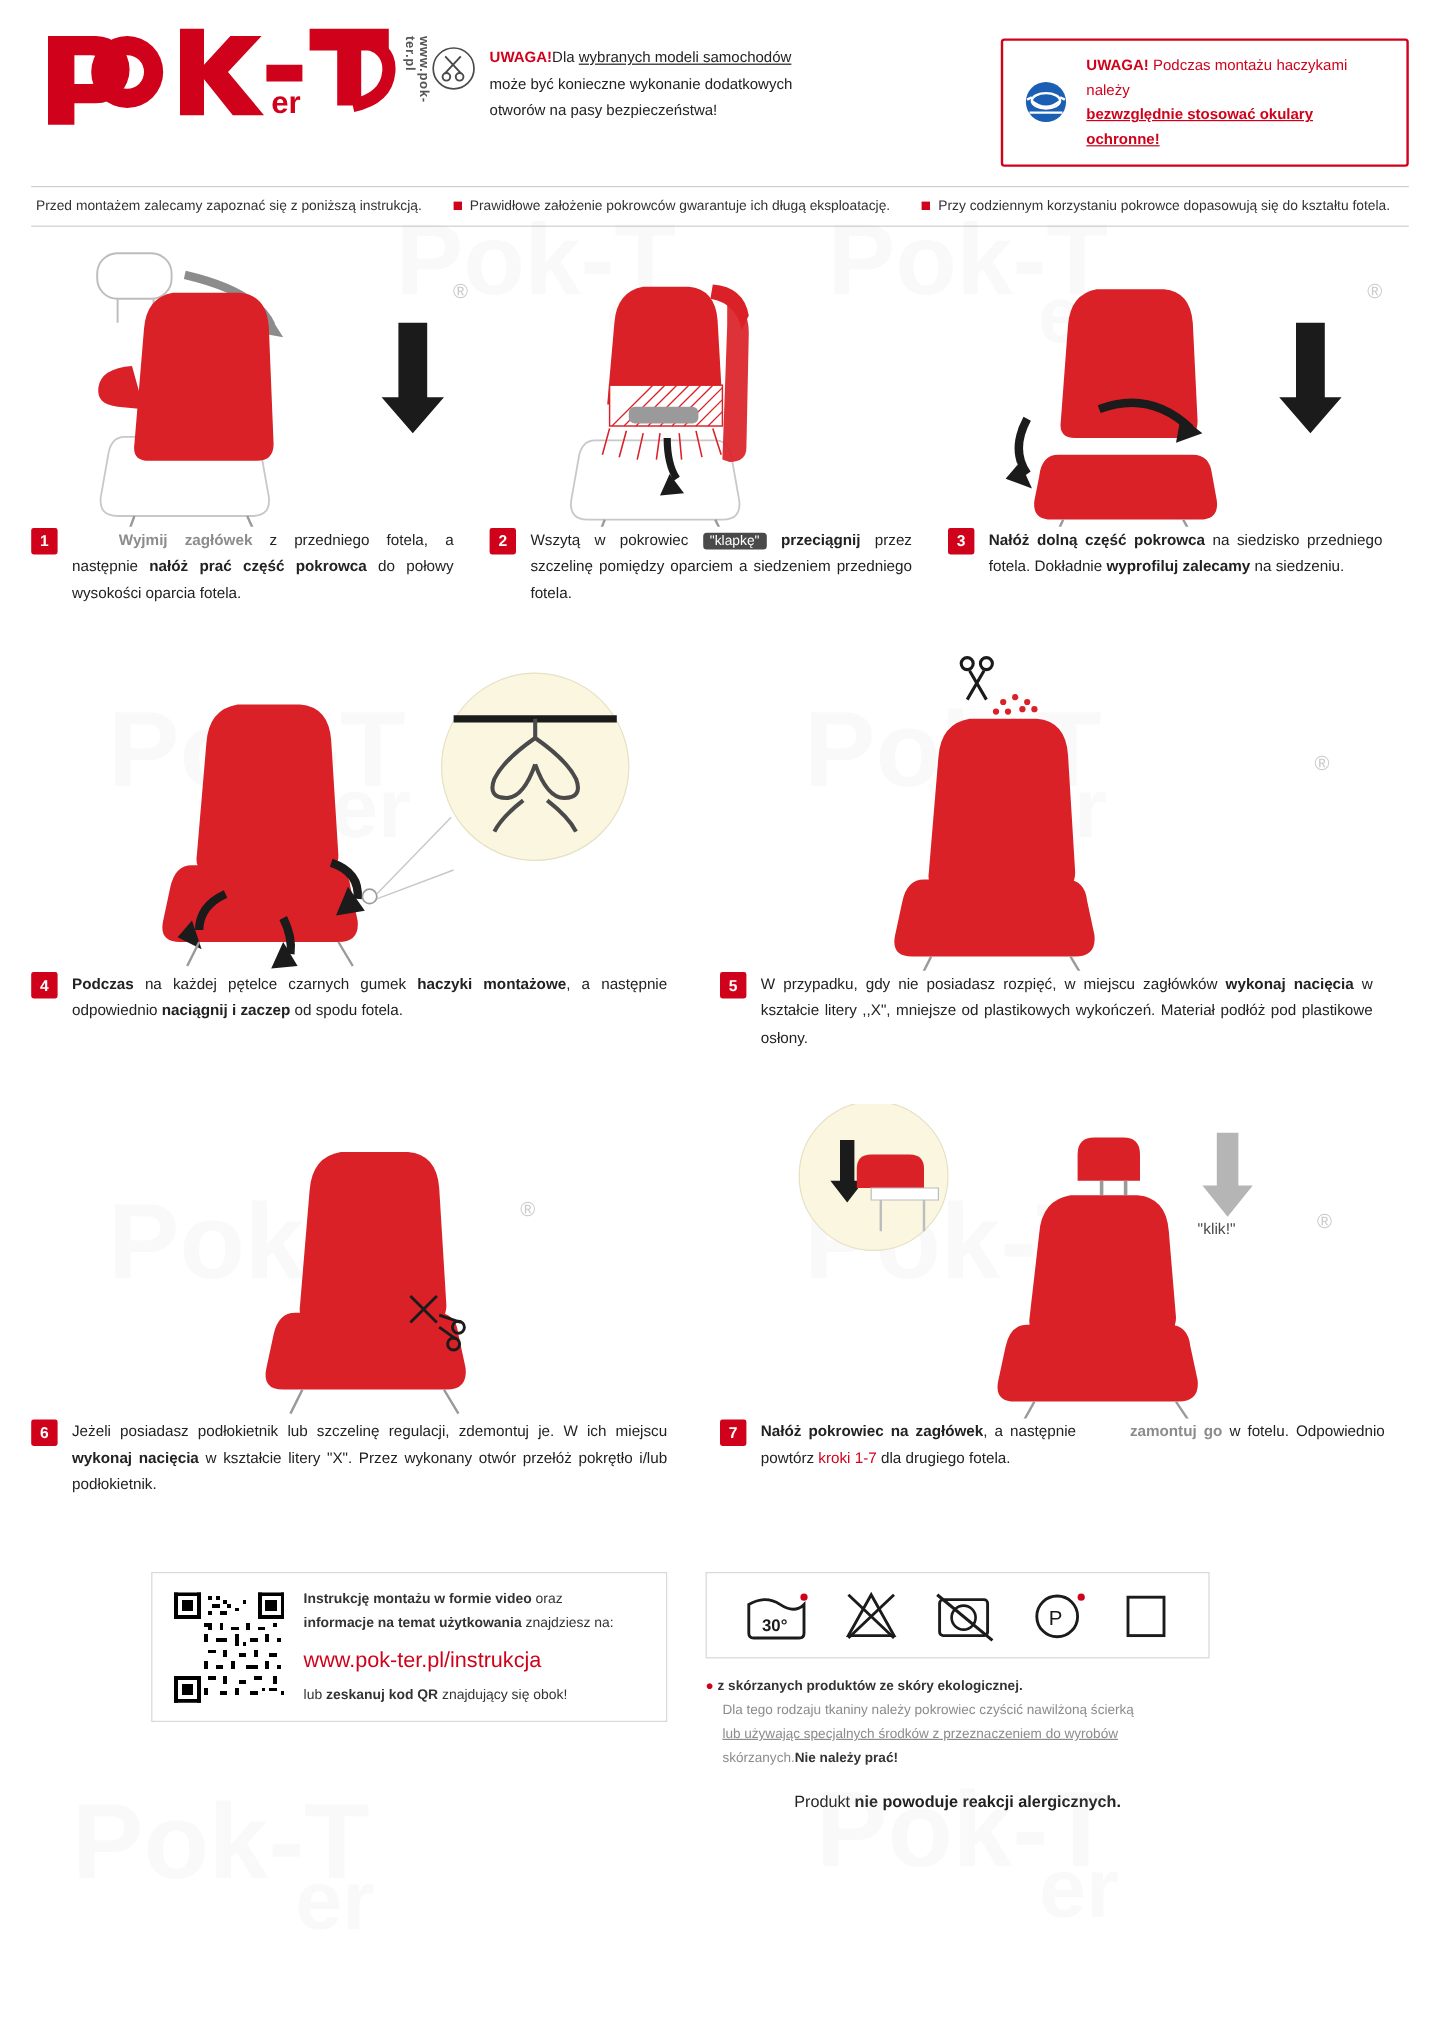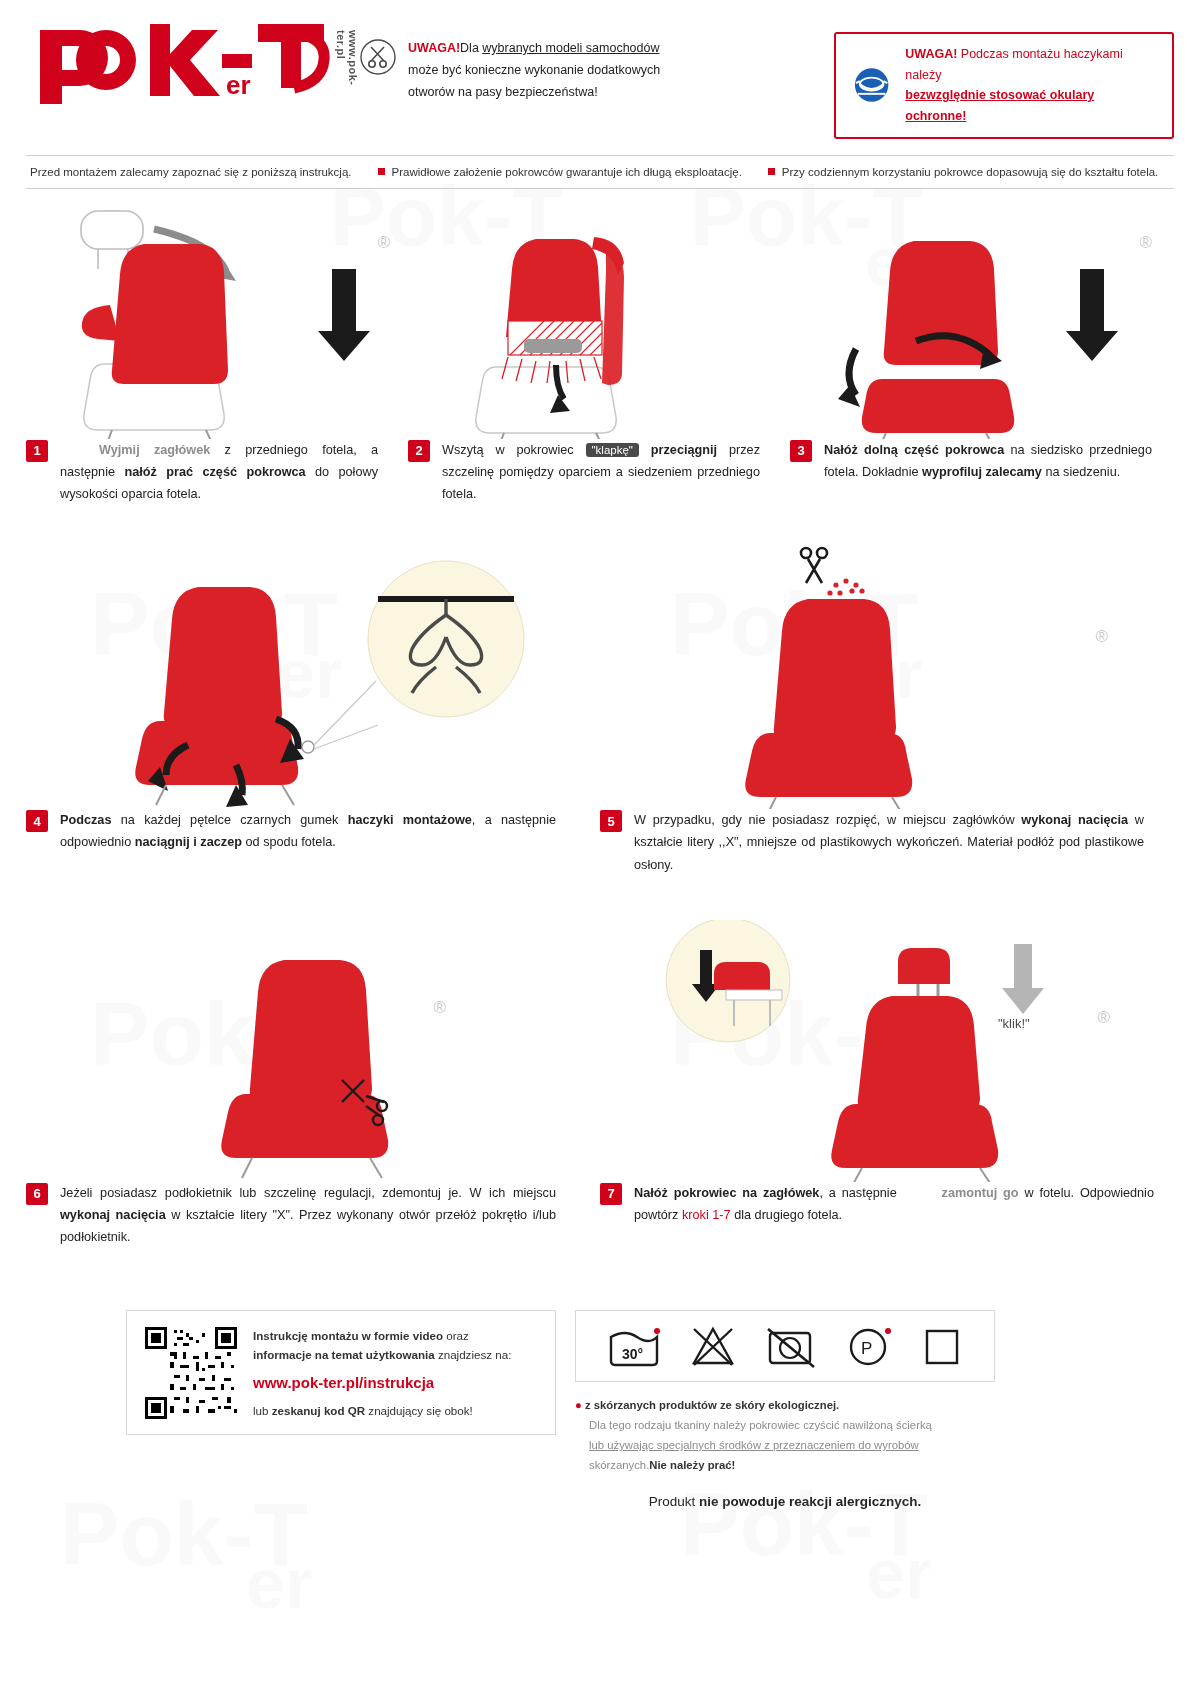--- a/index.html
+++ b/index.html
@@ -66,28 +66,28 @@
   .ctext b { font-weight:bold; }
   .gray { color:#8c8c8c;margin-left:39px; }
   .red { color:#d0021b; }
   .chip {
     background:#4a4a4a; color:#fff; padding:1px 6px; border-radius:3px;
     font-size:11.5px;
   }
   .reg { color:#c9c9c9; font-size:17px; }
 
   
-  .footer { display:flex; padding:0 26px; margin-top:22px; gap:19px;}
+  .footer { display:flex; padding:0 26px; margin-top:22px; gap:32px;}
   .qrbox {
     border:1px solid #d8d8d8; display:flex; align-items:center; gap:16px;
     padding:14px 18px; width:430px; margin-left:100px; height:125px;
   }
   .qr { width:92px; height:92px; flex:none; }
   .qrtxt { font-size:11.6px; line-height:1.7; color:#333; }
-  .qrtxt .big { color:#d0021b; font-weight:bold; font-size:15px; display:block; margin:5px 0; }
+  .qrtxt .big { color:#d0021b; font-weight:normal; font-size:18px; display:block; margin:5px 0; }
   .carebox { width:420px; }
   .careicons {
     border:1px solid #d8d8d8; height:72px; display:flex; align-items:center;
     justify-content:space-around; padding:0 16px;
   }
   .carenote { font-size:11.3px; line-height:1.75; color:#8c8c8c; margin-top:14px; }
   .carenote .hl { color:#333; }
   .carenote .dot { color:#d0021b; }
   .carenote b { color:#333; }
   .bottomline { text-align:center; font-size:13.5px; margin-top:18px; }

